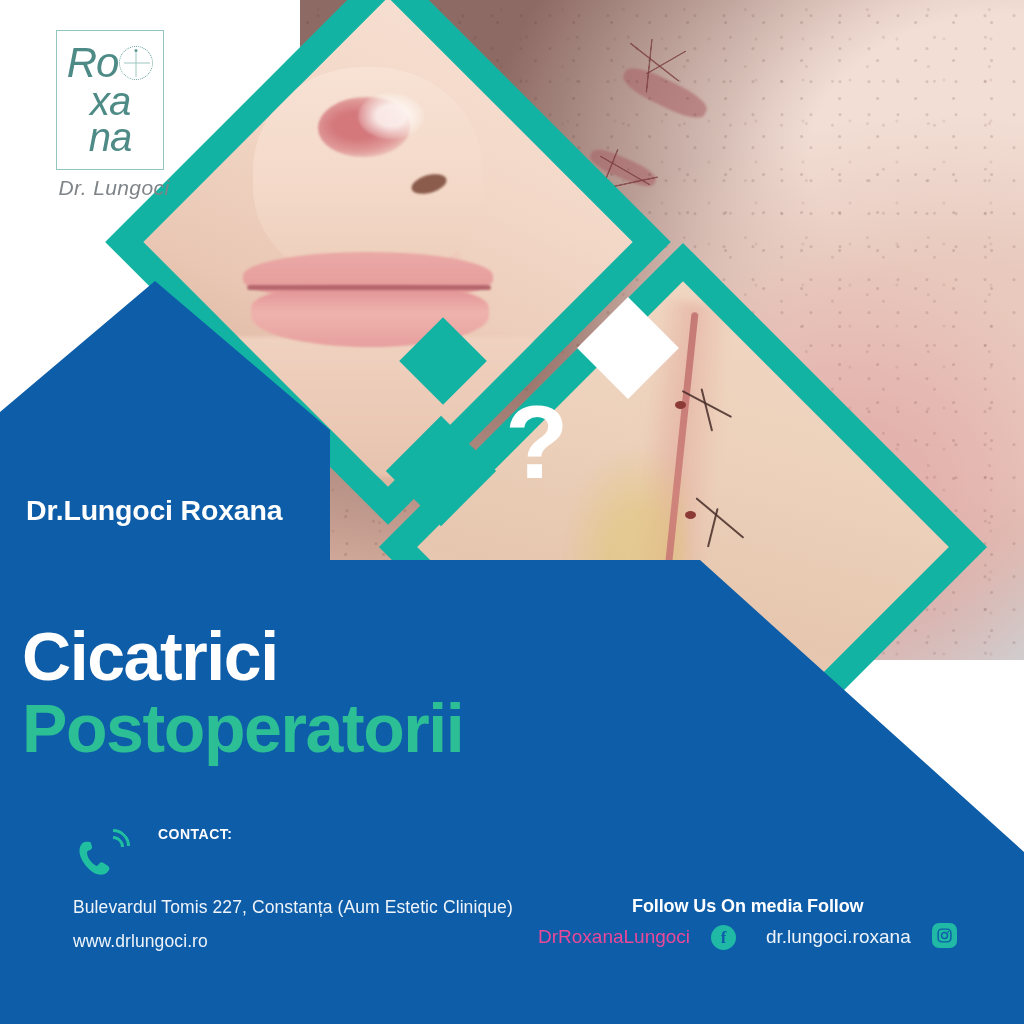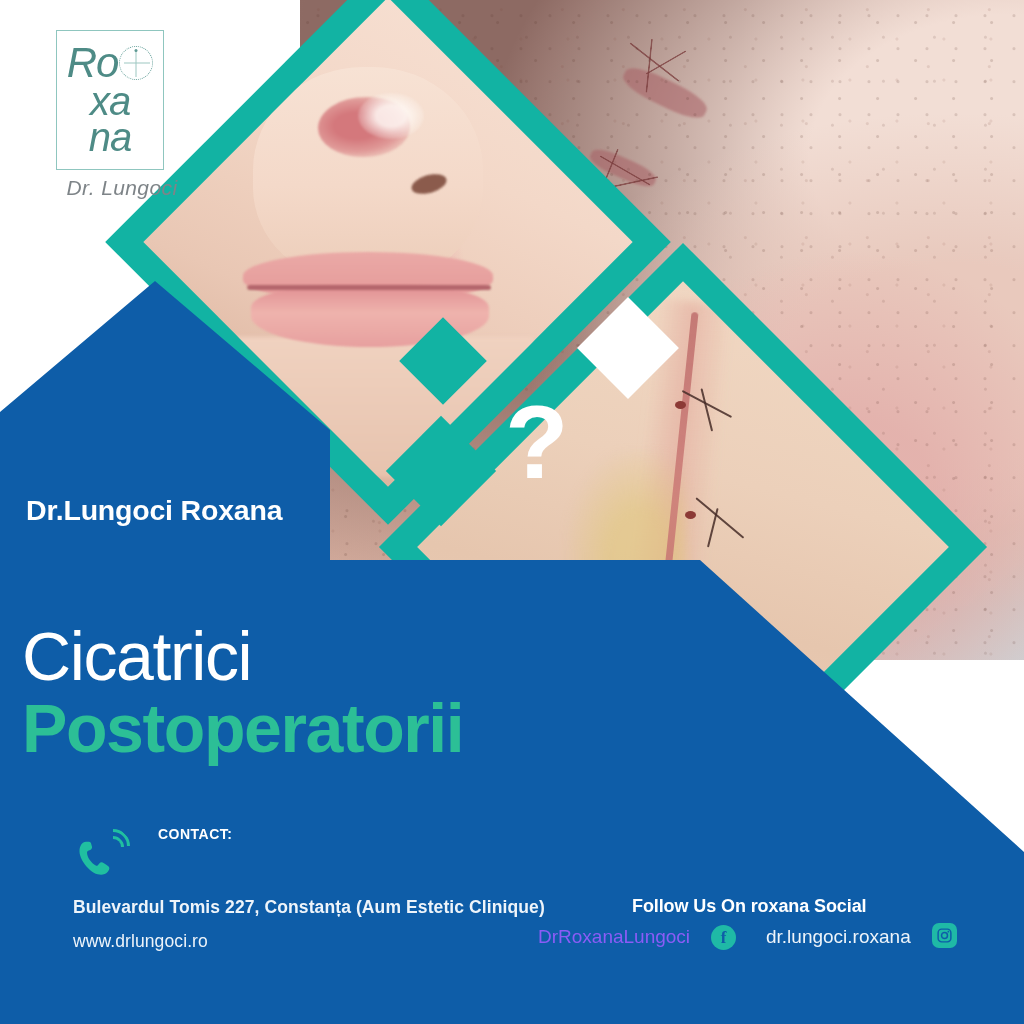--- a/index.html
+++ b/index.html
@@ -167,36 +167,36 @@
   .logo-circ::before{
     content:"";position:absolute;left:50%;top:4px;width:1px;height:26px;
     background:#9ec7c2;transform:translateX(-50%);
   }
   .logo-circ::after{
     content:"";position:absolute;top:50%;left:4px;height:1px;width:26px;
     background:#9ec7c2;transform:translateY(-50%);
   }
   .logo-dot{position:absolute;left:50%;top:2px;width:3px;height:3px;border-radius:50%;background:#5e9a94;transform:translateX(-50%);}
   .logo-name{
-    position:absolute;left:8px;top:152px;width:160px;text-align:center;
+    position:absolute;left:0;top:152px;width:160px;text-align:center;
     font-size:21px;color:#7e8488;letter-spacing:.4px;font-weight:400;
   }
 
   
   .doctor-name{
     position:absolute;left:26px;top:494px;
     font-size:28.5px;font-weight:700;color:#ffffff;letter-spacing:-.2px;
   }
   .specialty{
     position:absolute;left:37px;top:530px;
     font-size:23px;font-weight:700;color:#ffffff;letter-spacing:-.1px;
   }
   .title-1{
     position:absolute;left:22px;top:622px;
-    font-size:68px;font-weight:400;color:#ffffff;letter-spacing:-1.4px;line-height:1;text-align:center;
+    font-size:68px;font-weight:700;color:#ffffff;letter-spacing:-1.4px;line-height:1;text-align:center;
   }
   .title-2{
     position:absolute;left:22px;top:694px;
     font-size:68px;font-weight:700;color:#2cbf96;letter-spacing:-1.4px;line-height:1;
   }
 
   
   .phone-icon{position:absolute;left:72px;top:828px;width:66px;height:62px;}
   .handset{
     position:absolute;left:2px;top:10px;width:44px;height:44px;color:#20bfa0;
@@ -209,33 +209,33 @@
   .contact-label{
     position:absolute;left:158px;top:826px;
     font-size:14px;font-weight:700;color:#ffffff;letter-spacing:.5px;
   }
   .contact-phone{
     position:absolute;left:158px;top:849px;
     font-size:34px;font-weight:700;color:#ffffff;letter-spacing:.4px;
   }
   .address{
     position:absolute;left:73px;top:897px;
-    font-size:17.5px;font-weight:700;color:#eef4fa;letter-spacing:.1px;
+    font-size:17.5px;font-weight:400;color:#eef4fa;letter-spacing:.1px;
   }
   .website{
     position:absolute;left:73px;top:931px;
     font-size:17.5px;font-weight:400;color:#eef4fa;letter-spacing:.1px;
   }
 
   
   .social-title{
     position:absolute;left:632px;top:896px;
     font-size:18px;font-weight:700;color:#ffffff;letter-spacing:-.1px;
   }
-  .fb-handle{position:absolute;left:538px;top:926px;font-size:19px;color:#8b5cf6;}
+  .fb-handle{position:absolute;left:538px;top:926px;font-size:19px;color:#ec4899;}
   .ig-handle{position:absolute;left:766px;top:926px;font-size:19px;color:#eef4fa;}
   .soc-icon{
     position:absolute;width:25px;height:25px;display:flex;align-items:center;justify-content:center;
     background:#1fb9a6;color:#0e5da8;
   }
   .fb-icon{left:711px;top:925px;border-radius:50%;font-size:17px;font-weight:700;font-family:"Liberation Serif",serif;}
   .ig-icon{left:932px;top:923px;border-radius:7px;}
 
   .qmark{
     position:absolute;left:505px;top:390px;
@@ -324,21 +324,21 @@
     <svg class="handset" viewBox="0 0 24 24" fill="#20bfa0">
       <path d="M6.6 2.1C5.4 2.1 4.2 3 3.6 4.2 2.4 6.6 3 9.9 5.1 13.2c2.1 3.3 5 5.8 7.8 6.6 2.1.6 4.2.2 5.4-1.2.6-.7 1.2-1.7.9-2.5-.2-.6-.9-1-1.6-1.5l-1.5-1c-.8-.5-1.7-.4-2.3.3l-.8.9c-.3.3-.7.4-1.1.2-1.2-.6-2.4-1.7-3.4-3.1-.9-1.4-1.4-2.8-1.4-4 0-.4.2-.7.6-.9l1.1-.5c.8-.3 1.2-1.1 1-1.9L9.3 3c-.2-.8-.9-.9-1.7-.9h-1z"></path>
     </svg>
     <span class="wave w1"></span>
     <span class="wave w2"></span>
   </div>
   <div class="contact-label">CONTACT:</div>
   <div class="address">Bulevardul Tomis 227, Constanța (Aum Estetic Clinique)</div>
   <div class="website">www.drlungoci.ro</div>
 
-  <div class="social-title">Follow Us On roxana Social</div>
+  <div class="social-title">Follow Us On media Follow</div>
   <div class="fb-handle">DrRoxanaLungoci</div>
   <div class="soc-icon fb-icon">f</div>
   <div class="ig-handle">dr.lungoci.roxana</div>
   <div class="soc-icon ig-icon">
     <svg width="17" height="17" viewBox="0 0 24 24" fill="none" stroke="#0e5da8" stroke-width="2.1">
       <rect x="3" y="3" width="18" height="18" rx="5"></rect>
       <circle cx="12" cy="12" r="4.2"></circle>
       <circle cx="17.4" cy="6.6" r="1.2" fill="#0e5da8" stroke="none"></circle>
     </svg>
   </div>

